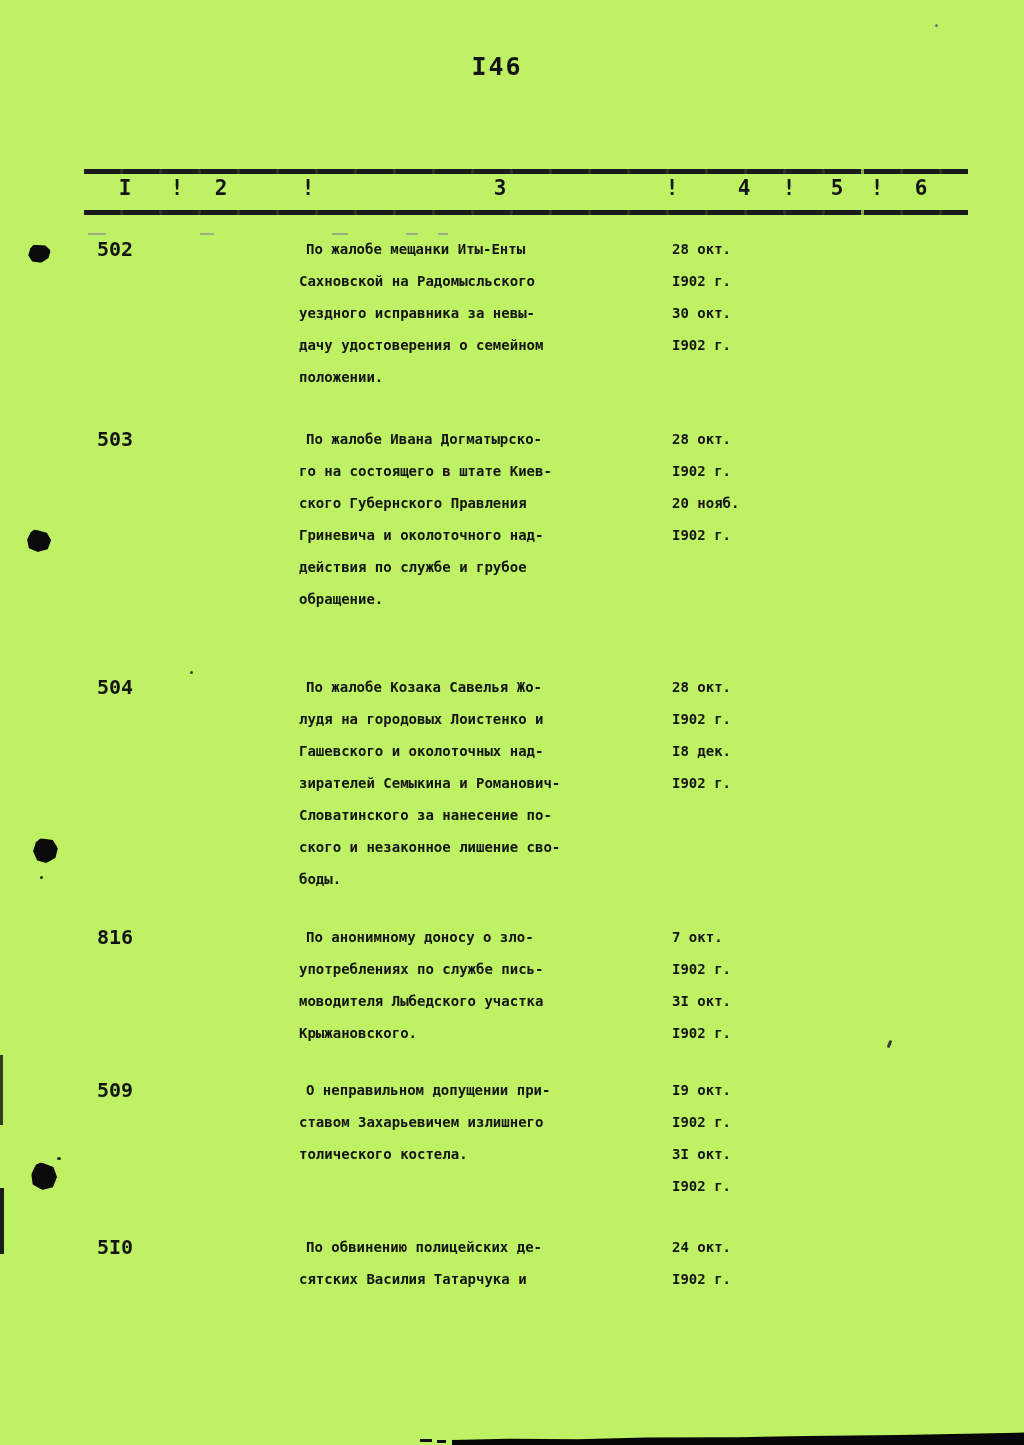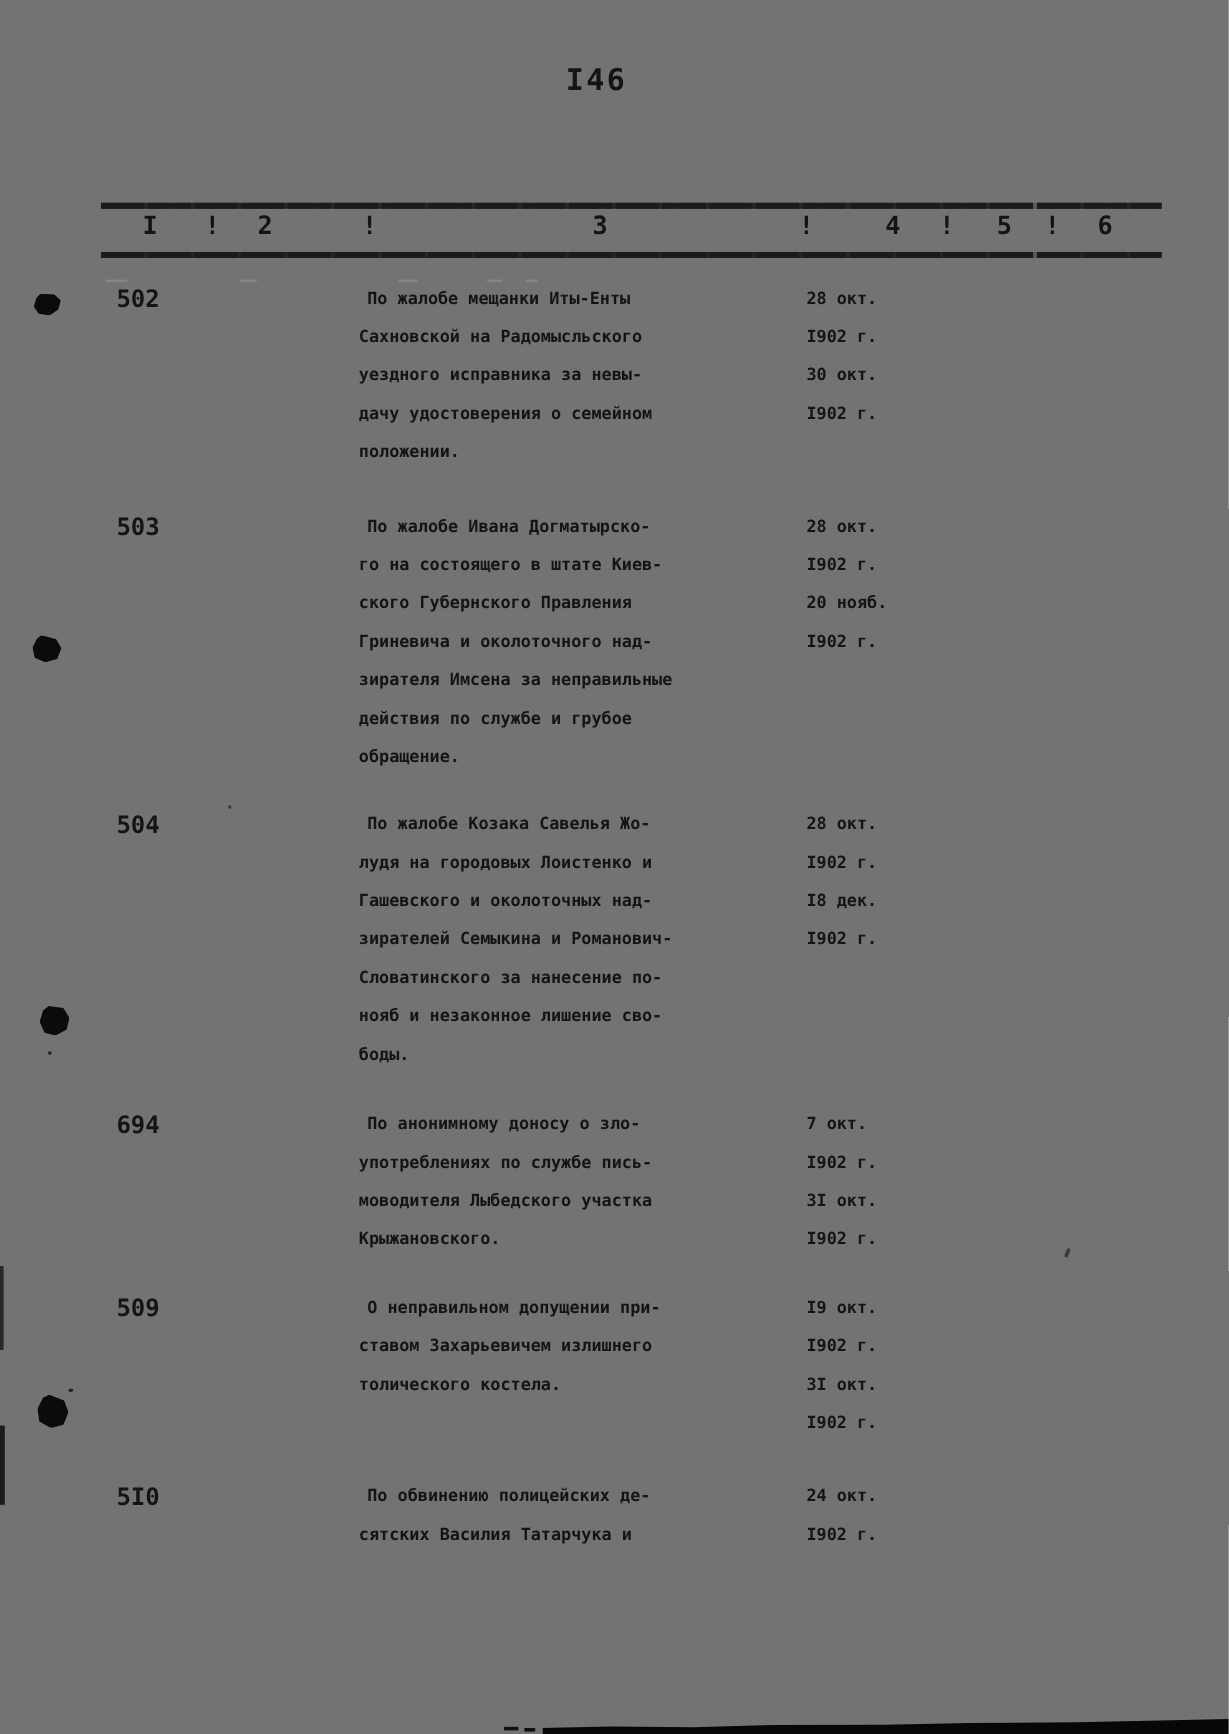--- a/index.html
+++ b/index.html
@@ -4,21 +4,21 @@
 <style>
   html,body{margin:0;padding:0;}
   body{
     width:1024px;height:1445px;
     background:#ffffff;
     font-family:"DejaVu Sans Mono","Liberation Mono",monospace;
     color:#141414;
     overflow:hidden;
     position:relative;
   }
-  .page{position:absolute;inset:0;background:#737373;}
+  .page{position:absolute;inset:0;background:#bef264;}
 
   
   .page-number{
     position:absolute;top:52px;left:497px;transform:translateX(-50%);
     font-size:25px;font-weight:700;letter-spacing:2px;white-space:pre;
   }
 
   
   .rule{
     position:absolute;left:84px;width:884px;height:5px;
@@ -138,51 +138,50 @@
           <div class="dtline">I902 г.</div>
         </div>
       </div>
       <div class="entry e1">
         <div class="num">503</div>
         <div class="desc">
           <div class="dline first">По жалобе Ивана Догматырско-</div>
           <div class="dline">го на состоящего в штате Киев-</div>
           <div class="dline">ского Губернского Правления</div>
           <div class="dline">Гриневича и околоточного над-</div>
-          <div class="dline">зирателя Имсена за неправильные</div>
           <div class="dline">действия по службе и грубое</div>
           <div class="dline">обращение.</div>
         </div>
         <div class="dates">
           <div class="dtline">28 окт.</div>
           <div class="dtline">I902 г.</div>
           <div class="dtline">20 нояб.</div>
           <div class="dtline">I902 г.</div>
         </div>
       </div>
       <div class="entry e2">
         <div class="num">504</div>
         <div class="desc">
           <div class="dline first">По жалобе Козака Савелья Жо-</div>
           <div class="dline">лудя на городовых Лоистенко и</div>
           <div class="dline">Гашевского и околоточных над-</div>
           <div class="dline">зирателей Семыкина и Романович-</div>
           <div class="dline">Словатинского за нанесение по-</div>
-          <div class="dline">нояб и незаконное лишение сво-</div>
+          <div class="dline">ского и незаконное лишение сво-</div>
           <div class="dline">боды.</div>
         </div>
         <div class="dates">
           <div class="dtline">28 окт.</div>
           <div class="dtline">I902 г.</div>
           <div class="dtline">I8 дек.</div>
           <div class="dtline">I902 г.</div>
         </div>
       </div>
       <div class="entry e3">
-        <div class="num">694</div>
+        <div class="num">816</div>
         <div class="desc">
           <div class="dline first">По анонимному доносу о зло-</div>
           <div class="dline">употреблениях по службе пись-</div>
           <div class="dline">моводителя Лыбедского участка</div>
           <div class="dline">Крыжановского.</div>
         </div>
         <div class="dates">
           <div class="dtline">7 окт.</div>
           <div class="dtline">I902 г.</div>
           <div class="dtline">3I окт.</div>

